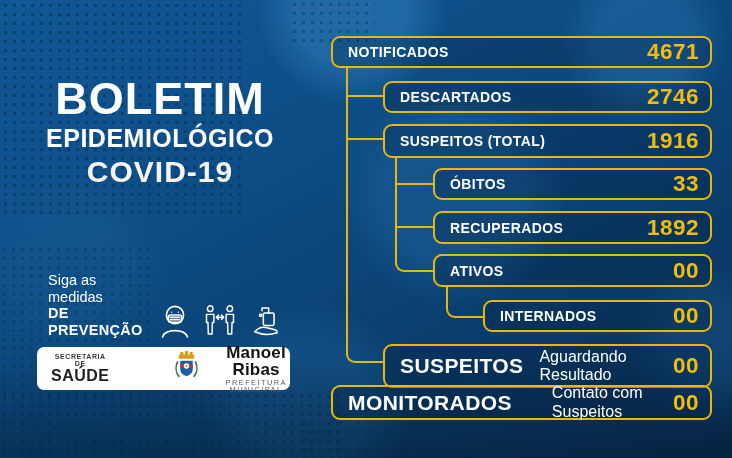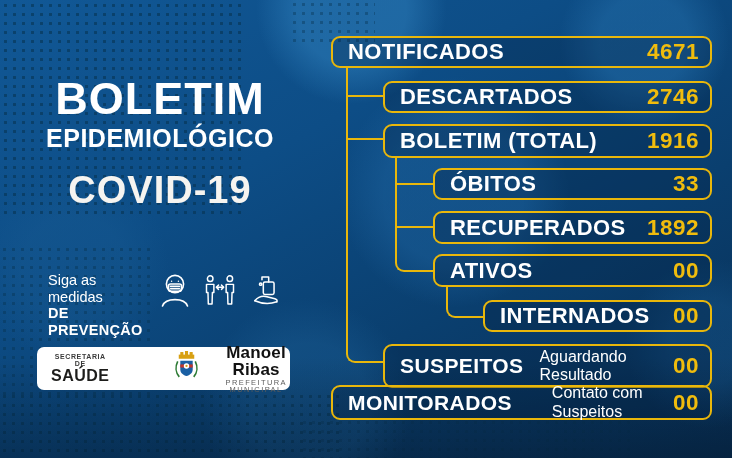--- a/index.html
+++ b/index.html
@@ -19,28 +19,28 @@
   }
   .dots{
     position:absolute;z-index:1;pointer-events:none;
     background-image:radial-gradient(circle, #05304b 1.4px, transparent 1.7px);
     background-size:9px 9px;
   }
   
   .title-block{position:absolute;left:28px;top:76px;width:264px;text-align:center;color:#fff;z-index:3;}
   .t1{font-size:45px;font-weight:900;letter-spacing:1px;line-height:1.0;}
   .t2{font-size:25px;font-weight:800;letter-spacing:.5px;line-height:1.0;margin-top:5px;}
-  .t3{font-size:38px;font-weight:900;letter-spacing:1px;line-height:1.0;margin-top:20px;color:#f6f4f0;}
+  .t3{font-size:30px;font-weight:900;letter-spacing:1px;line-height:1.0;margin-top:6px;color:#f6f4f0;}
   .date-bar{
     position:absolute;left:0;top:218px;width:293px;height:30px;z-index:3;
     background:#f2c503;display:flex;align-items:center;justify-content:flex-end;
     padding-right:14px;box-sizing:border-box;
     color:#16395f;font-size:21px;font-weight:800;letter-spacing:.5px;
   }
-  .prevention{position:absolute;left:48px;top:272px;width:235px;display:flex;align-items:flex-start;z-index:3;color:#fff;}
+  .prevention{position:absolute;left:48px;top:272px;width:235px;display:flex;align-items:flex-end;z-index:3;color:#fff;}
   .prev-text{line-height:1.15;}
   .p1{font-size:14.5px;font-weight:400;}
   .p2{font-size:14.5px;font-weight:800;letter-spacing:.3px;}
   .prev-icons{display:flex;align-items:center;gap:11px;margin-left:12px;}
   .prev-icons svg{display:block;}
   .logo-bar{
     position:absolute;left:37px;top:347px;width:253px;height:43px;z-index:3;
     background:#fff;border-radius:7px;display:flex;align-items:center;
     padding:0 10px;box-sizing:border-box;gap:21px;
   }
@@ -52,21 +52,21 @@
   .city1{font-size:17px;font-weight:900;color:#121212;letter-spacing:.2px;}
   .city2{font-size:7.5px;color:#5d5d5d;letter-spacing:1.4px;margin-top:1px;}
   
   .row{
     position:absolute;z-index:3;box-sizing:border-box;
     border:2.5px solid #e9b70b;border-radius:9px;
     background:rgba(4,30,58,.28);
     display:flex;align-items:center;
     padding:0 11px 0 15px;
   }
-  .lbl{color:#fff;font-weight:800;font-size:22px;letter-spacing:.4px;white-space:nowrap;}
+  .lbl{color:#fff;font-weight:800;font-size:14px;letter-spacing:.4px;white-space:nowrap;}
   .lbl.big{font-size:21px;}
   .sub{color:#fff;font-weight:400;font-size:16px;line-height:1.15;margin-left:16px;width:110px;}
   .val{margin-left:auto;color:#f0bc0d;font-weight:800;font-size:22.5px;letter-spacing:.5px;}
   .conn{position:absolute;z-index:2;pointer-events:none;border-color:#e9b70b;}
   .elbow{border-left:2.5px solid #e9b70b;border-bottom:2.5px solid #e9b70b;border-bottom-left-radius:9px;}
   .stub{border-top:2.5px solid #e9b70b;height:0;}
   .vignette{position:absolute;inset:0;z-index:1;pointer-events:none;
     background:linear-gradient(180deg, rgba(2,15,30,0) 78%, rgba(2,15,30,.35) 100%);}
 </style>
 </head>
@@ -167,21 +167,21 @@
     <span class="lbl">NOTIFICADOS</span>
     <span class="val">4671</span>
   </div>
 
   <div class="row" style="left:383px;top:81px;width:329px;height:32px;">
     <span class="lbl">DESCARTADOS</span>
     <span class="val">2746</span>
   </div>
 
   <div class="row" style="left:383px;top:124px;width:329px;height:34px;">
-    <span class="lbl">BOLETIM (TOTAL)</span>
+    <span class="lbl">SUSPEITOS (TOTAL)</span>
     <span class="val">1916</span>
   </div>
 
   <div class="row" style="left:433px;top:168px;width:279px;height:32px;">
     <span class="lbl">ÓBITOS</span>
     <span class="val">33</span>
   </div>
 
   <div class="row" style="left:433px;top:211px;width:279px;height:33px;">
     <span class="lbl">RECUPERADOS</span>

